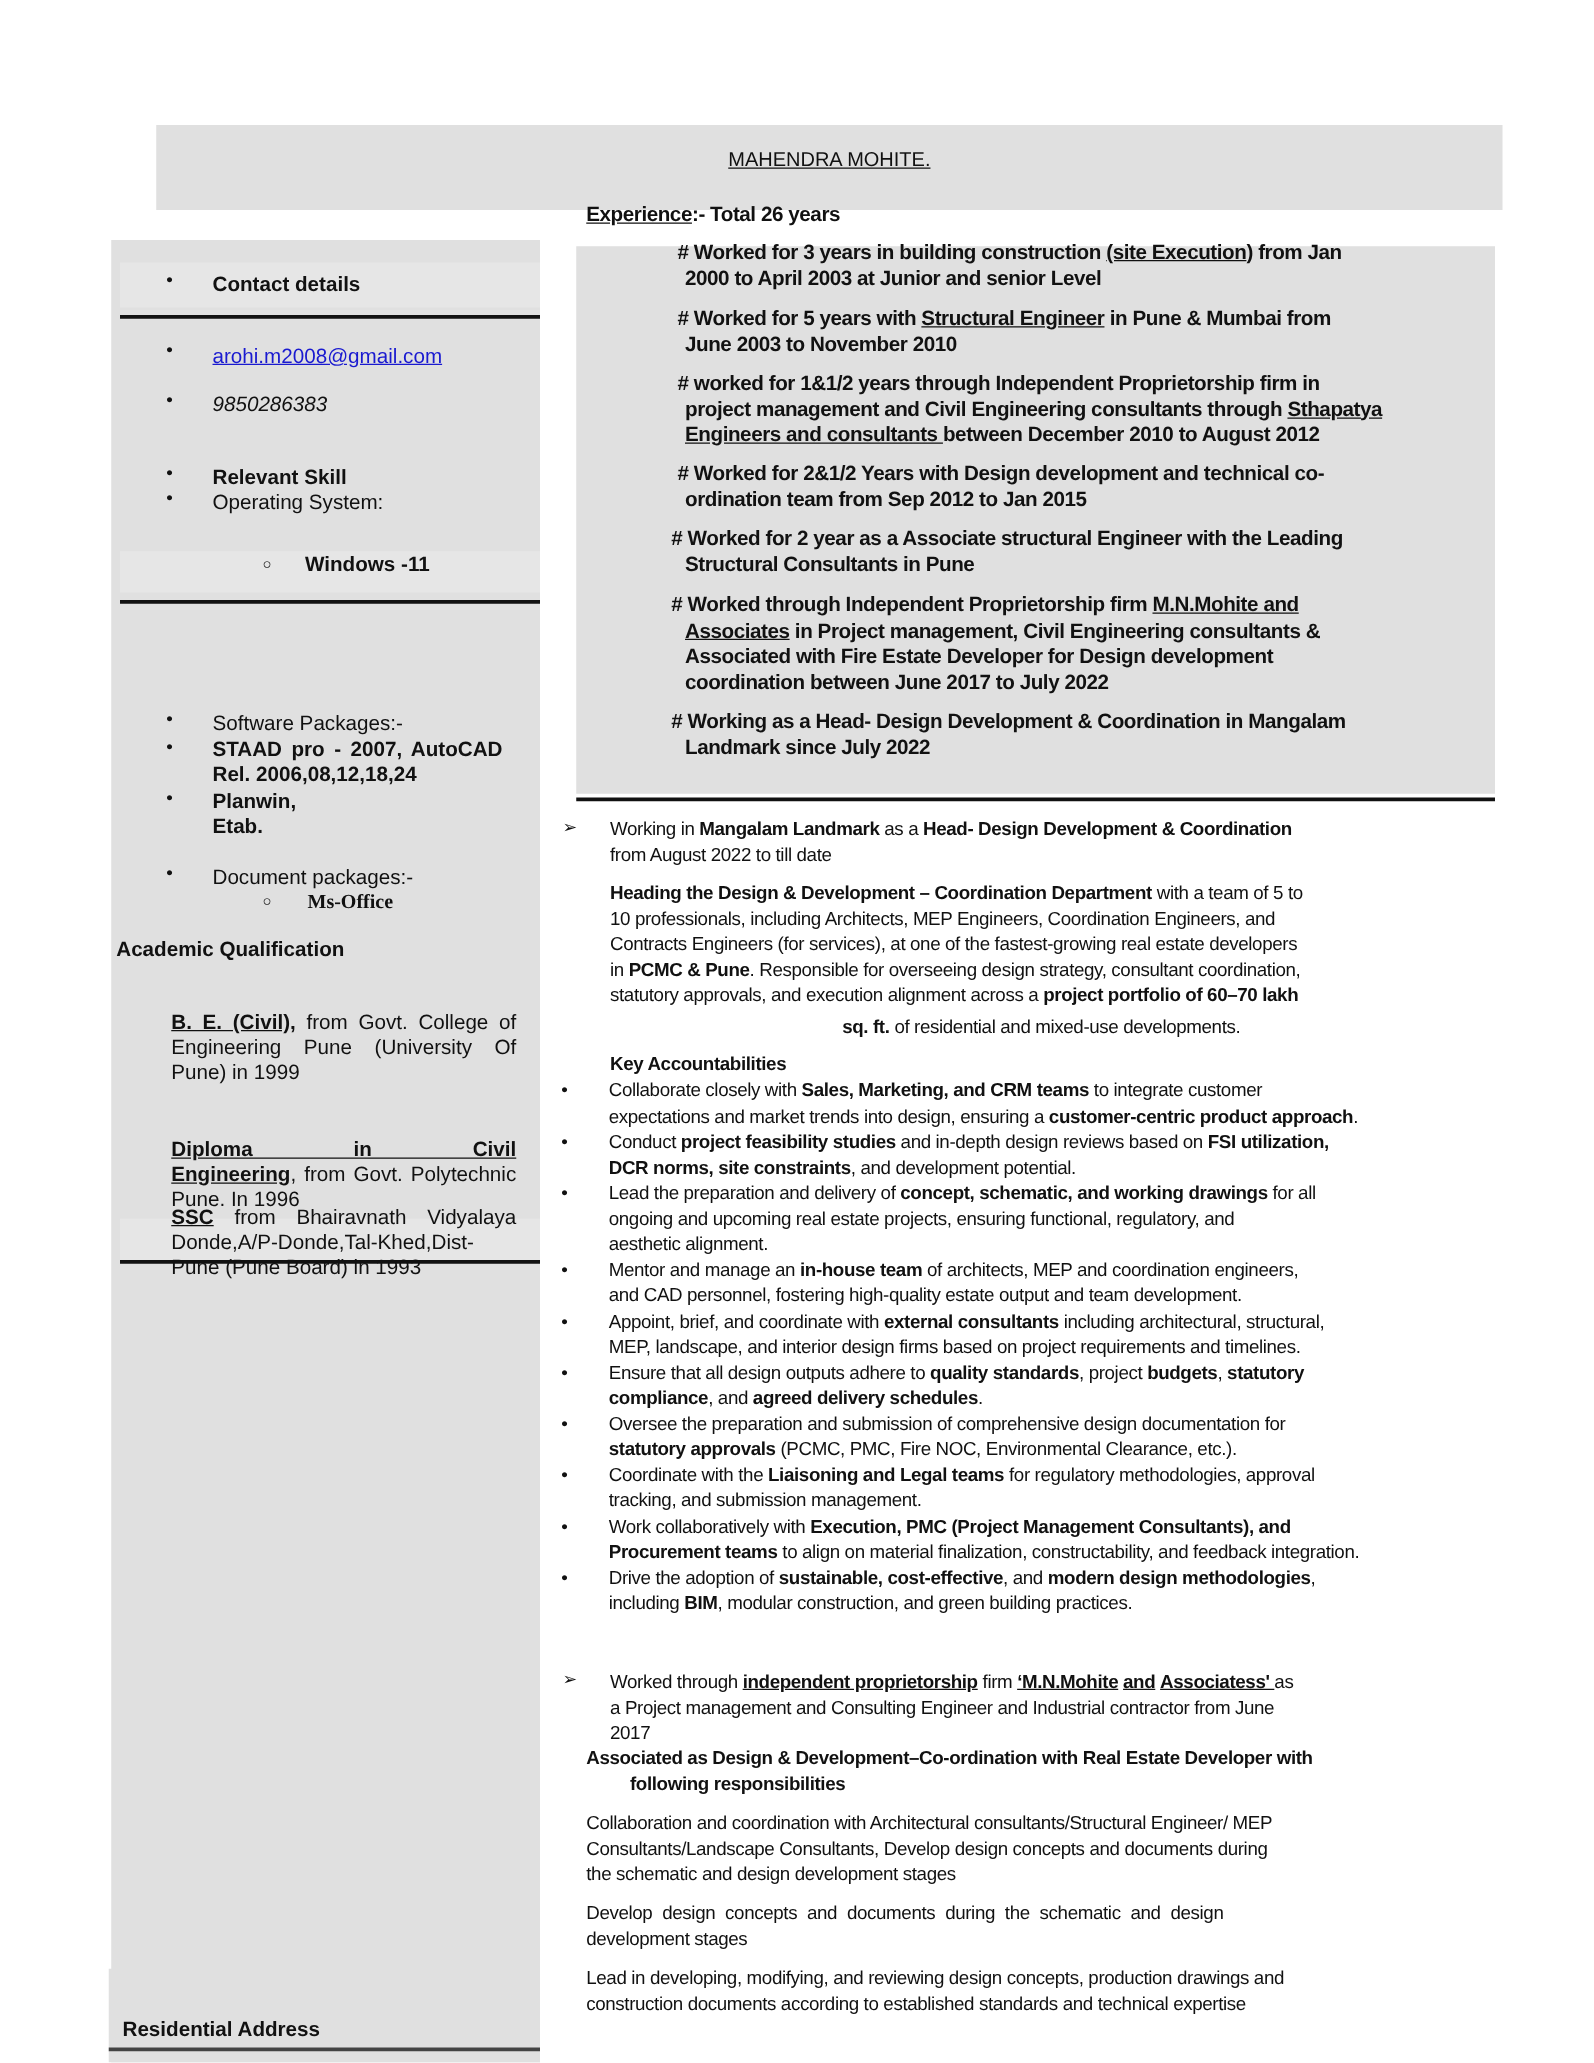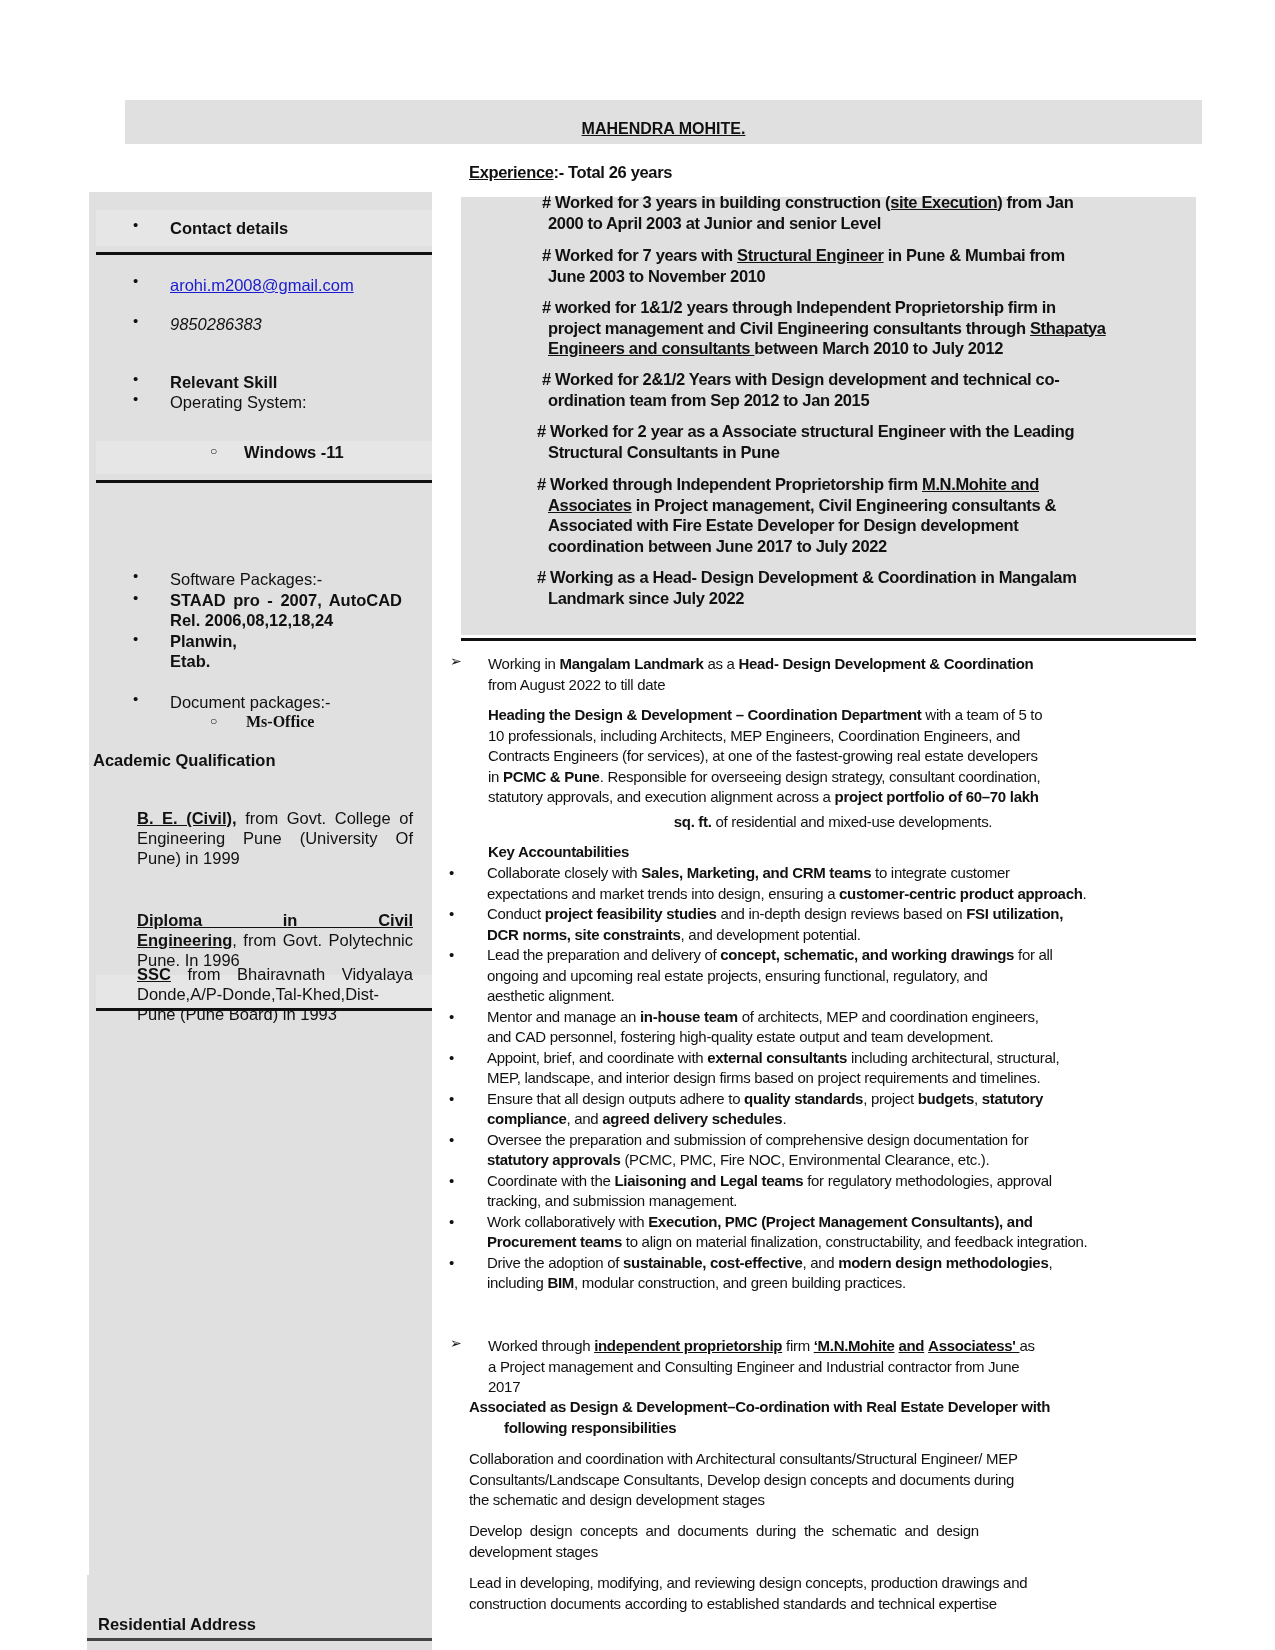--- a/index.html
+++ b/index.html
@@ -6,21 +6,21 @@
   body {
     width: 1275px; height: 1650px; position: relative; background: #ffffff;
     font-family: "Liberation Sans", sans-serif; color: #111; overflow: hidden;
   }
   .abs { position: absolute; }
   .b { font-weight: bold; }
   .u { text-decoration: underline; }
   .bu { font-weight: bold; text-decoration: underline; }
 
   
-  #header-band { left: 125px; top: 100px; width: 1077px; height: 44px; background: #e0e0e0; font-weight: bold; }
+  #header-band { left: 125px; top: 100px; width: 1077px; height: 68px; background: #e0e0e0; }
   #name { left: 0; right: 0; top: 20px; text-align: center; font-size: 16px; text-decoration: underline; }
 
   
   #sidebar { left: 89px; top: 192px; width: 343px; height: 1458px; background: #e0e0e0; }
   .sb-text { font-size: 16.5px; line-height: 20px; }
   .bullet { font-size: 15px; }
   .rule { background: #111; height: 2.5px; }
   .light-band { background: #e6e6e6; }
   .just { text-align: justify; }
 
@@ -94,27 +94,27 @@
 </div>
 
 <div id="exp-box" class="abs"></div>
 <div class="abs rule" style="left:461px;top:638px;width:735px;"></div>
 
 <div class="abs cond" style="left:542px;top:192px;">
   <div><span>#     Worked for 3 years in building construction </span><span class="u">(site Execution</span><span>) from Jan</span></div>
   <div style="padding-left:6px;">2000 to April 2003 at Junior and senior Level</div>
 </div>
 <div class="abs cond" style="left:542px;top:245px;">
-  <div><span>#     Worked  for 7 years with </span><span class="u">Structural Engineer</span><span> in Pune &amp; Mumbai from</span></div>
+  <div><span>#     Worked  for 5 years with </span><span class="u">Structural Engineer</span><span> in Pune &amp; Mumbai from</span></div>
   <div style="padding-left:6px;">June 2003 to November 2010</div>
 </div>
 <div class="abs cond" style="left:542px;top:297px;">
   <div>#     worked for 1&amp;1/2  years through Independent  Proprietorship firm in</div>
   <div style="padding-left:6px;"><span>project management  and Civil Engineering consultants through </span><span class="u">Sthapatya</span></div>
-  <div style="padding-left:6px;"><span class="u">Engineers and consultants </span><span>between March 2010 to July 2012</span></div>
+  <div style="padding-left:6px;"><span class="u">Engineers and consultants </span><span>between December 2010 to August 2012</span></div>
 </div>
 <div class="abs cond" style="left:542px;top:369px;">
   <div>#     Worked for 2&amp;1/2 Years with Design development and technical co-</div>
   <div style="padding-left:6px;">ordination team from Sep 2012 to Jan 2015</div>
 </div>
 <div class="abs cond" style="left:537px;top:421px;">
   <div>#   Worked for 2 year as a Associate structural Engineer with the Leading</div>
   <div style="padding-left:11px;">Structural Consultants  in Pune</div>
 </div>
 <div class="abs cond" style="left:537px;top:474px;">

